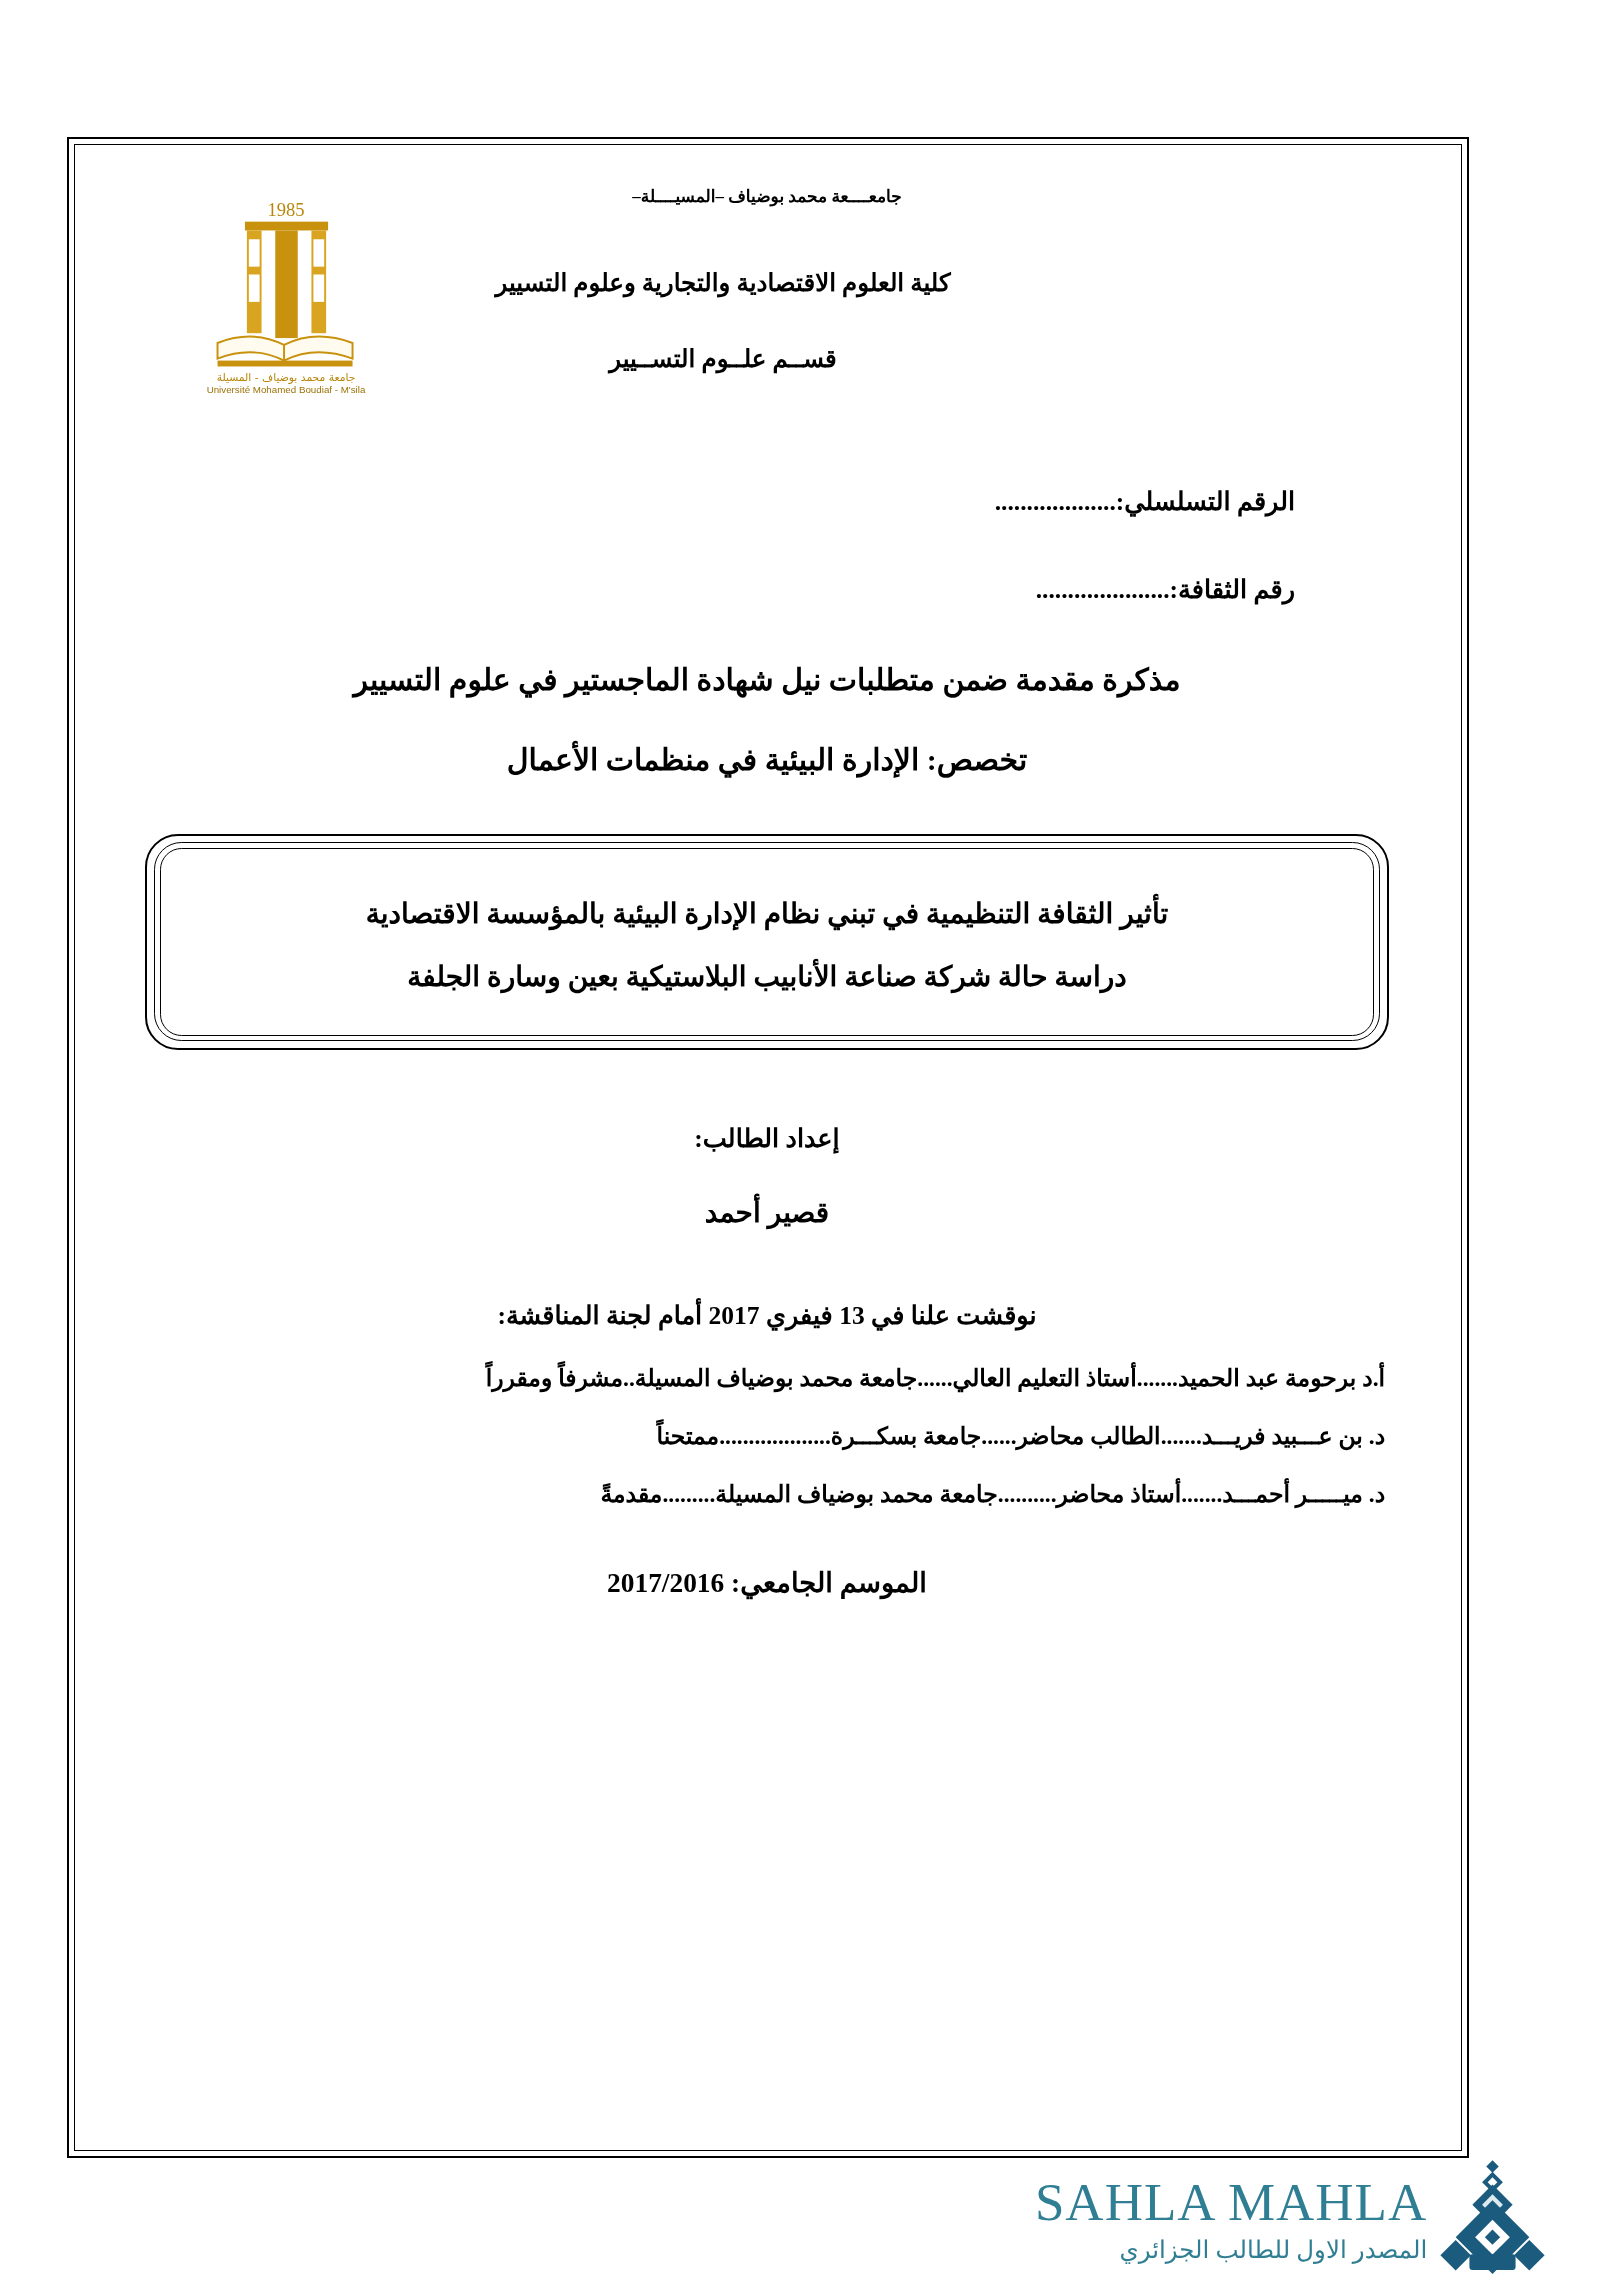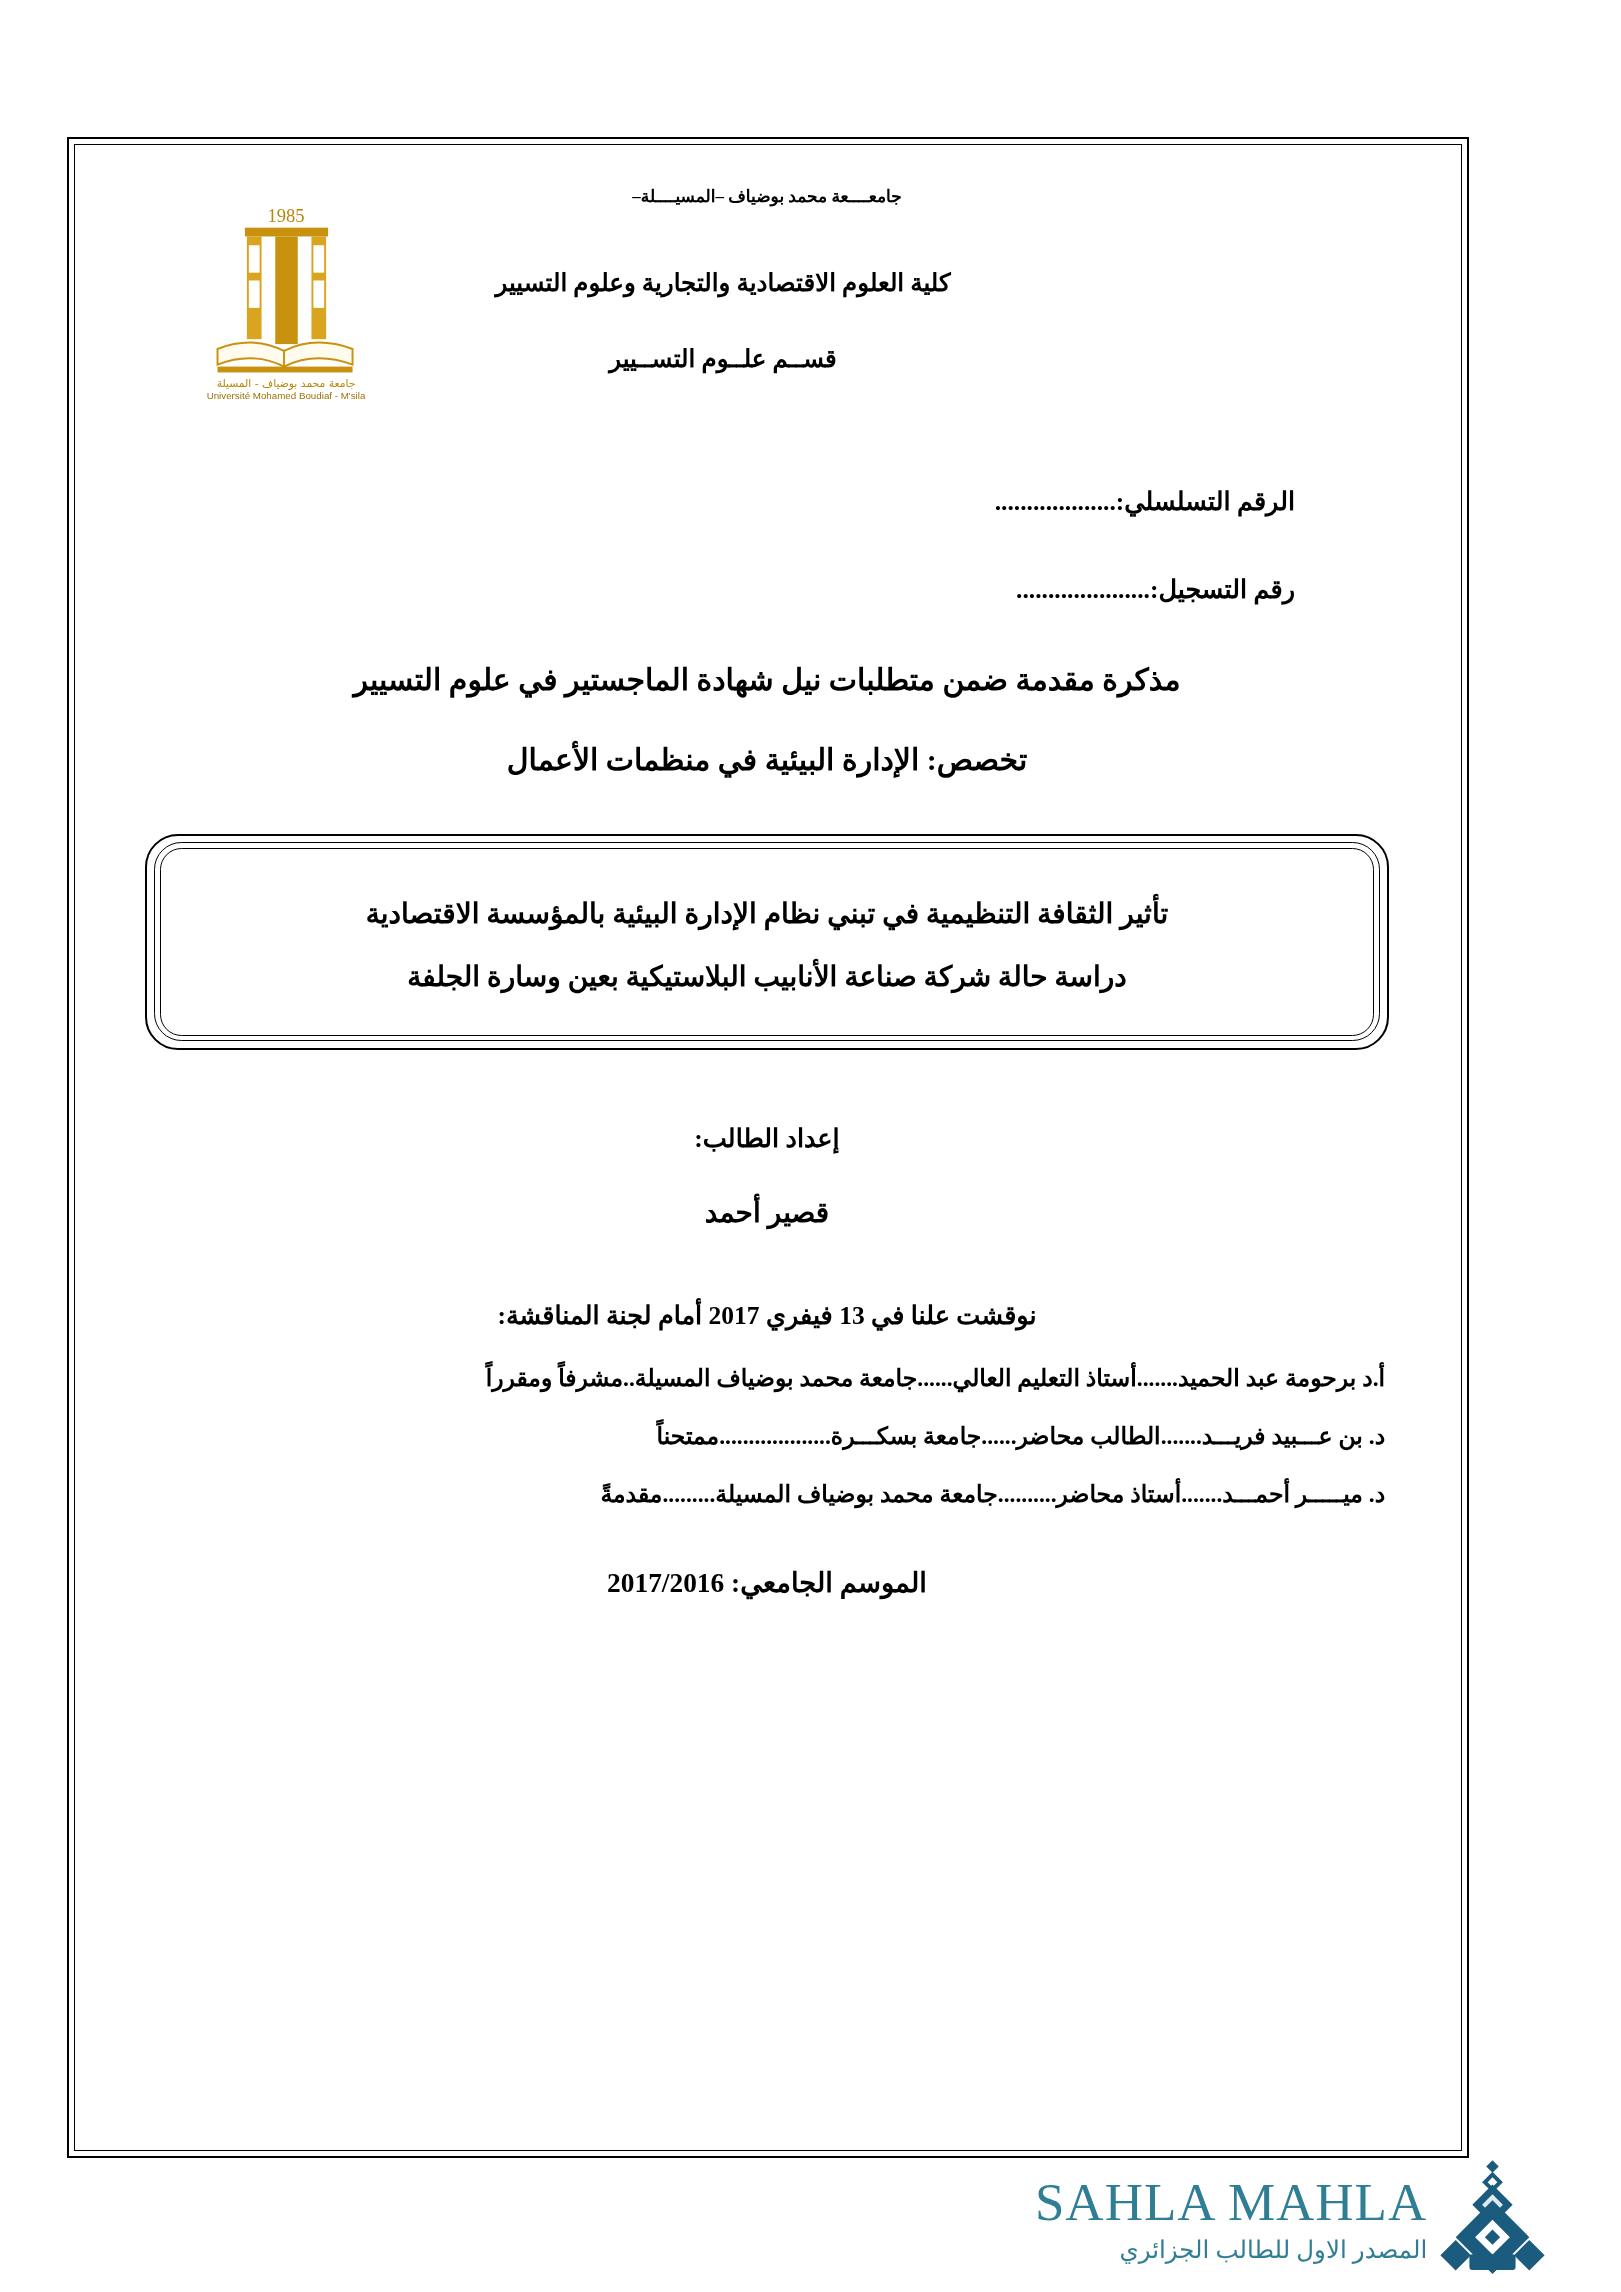--- a/index.html
+++ b/index.html
@@ -59,21 +59,21 @@
     font-size:24.5px;
     font-weight:bold;
     margin-top:47px;
     padding-right:88px;
   }
 
   
   .logo{
     position:absolute;
     right:1010px;
-    top:23px;
+    top:17px;
     width:186px;
     height:211px;
     text-align:center;
   }
   .logo svg{display:block;margin:0 auto;}
 
   
   .reg-block{
     margin-top:57px;
     padding-right:35px;
@@ -232,21 +232,21 @@
       </svg>
     </div>
 
     <div class="univ-line">جامعــــعة محمد بوضياف –المسيــــلة–</div>
     <div class="faculty-line">كلية العلوم الاقتصادية والتجارية وعلوم التسيير</div>
     <div class="dept-line">قســم علــوم التســيير</div>
   </div>
 
   <div class="reg-block">
     <div class="reg-line">الرقم التسلسلي:...................</div>
-    <div class="reg-line">رقم التسجيل:.....................</div>
+    <div class="reg-line">رقم الثقافة:.....................</div>
   </div>
 
   <div class="degree-block">
     <div class="degree-line">مذكرة مقدمة ضمن متطلبات نيل شهادة الماجستير في علوم التسيير</div>
     <div class="degree-line">تخصص: الإدارة البيئية في منظمات الأعمال</div>
   </div>
 
   <div class="title-box-wrap">
     <div class="title-box">
       <div class="title-line">تأثير الثقافة التنظيمية في تبني نظام الإدارة البيئية بالمؤسسة الاقتصادية</div>

